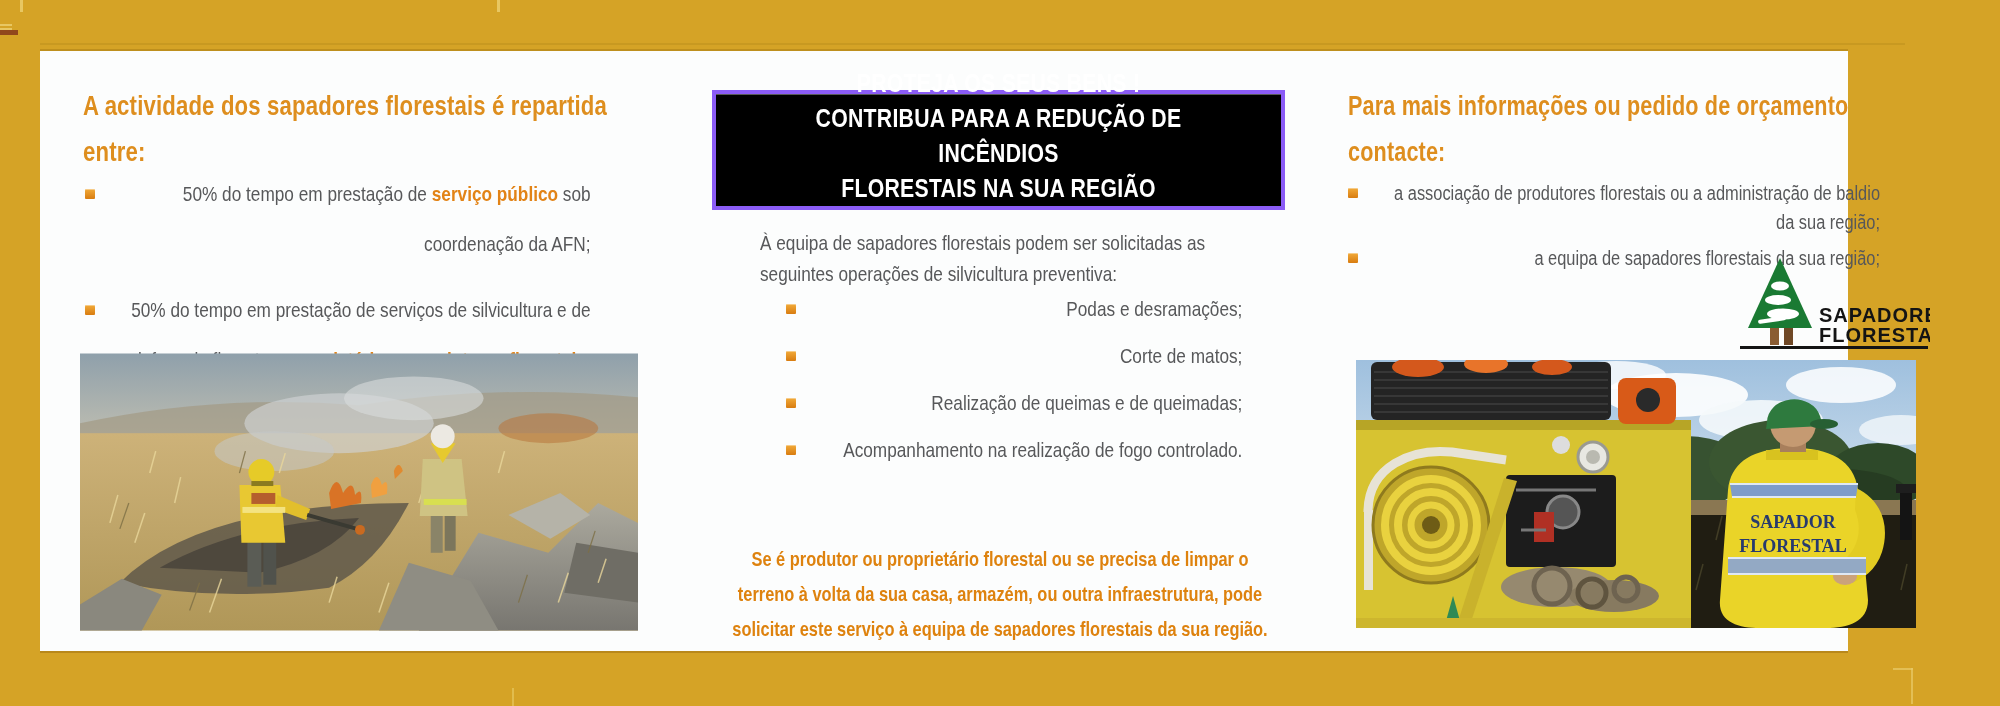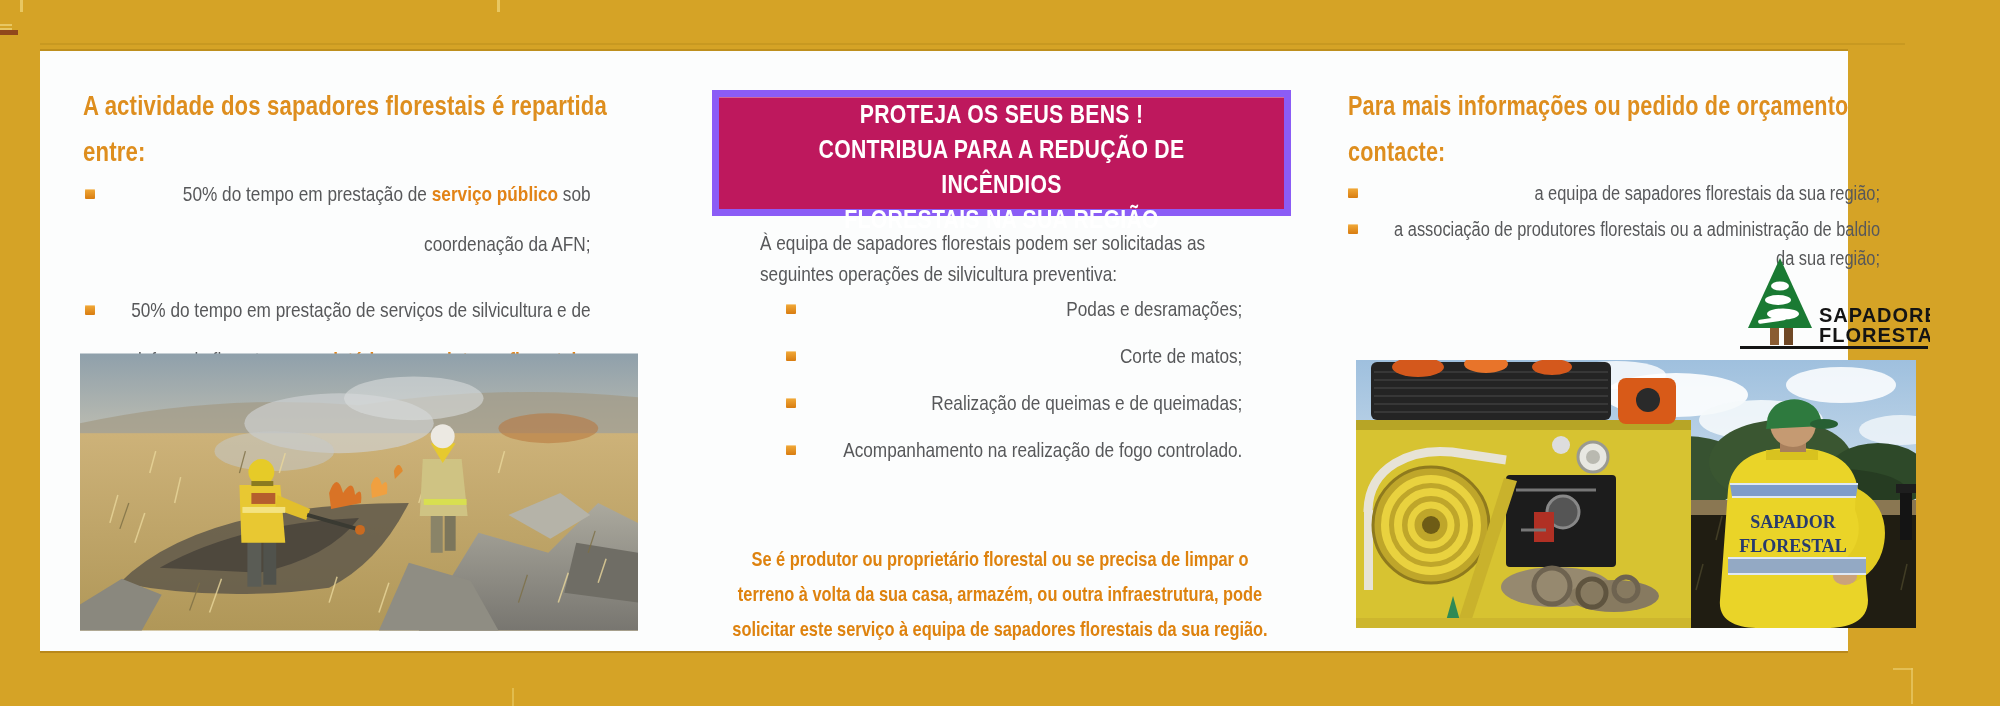--- a/index.html
+++ b/index.html
@@ -31,23 +31,23 @@
   
   .left-heading{position:absolute;left:43px;top:32px;width:660px;}
   .left-bullets{position:absolute;left:45px;top:118px;width:600px;font-size:21px;}
   .left-bullets li{margin-bottom:16px;line-height:50px;}
   .left-bullets .marker{top:20px;}
   .left-bullets .t{display:inline-block;width:580px;}
   .left-photo{position:absolute;left:40px;top:302px;width:558px;height:278px;}
   
   .mid-box{
     position:absolute;left:672px;top:39px;width:565px;height:112px;
-    background:#be185d;border:7px solid #8b5cf6;
+    background:#000000;border:4px solid #8b5cf6;
     box-shadow:inset 0 1px 0 rgba(255,255,255,.35);
-    display:flex;flex-direction:column;justify-content:space-between;
+    display:flex;flex-direction:column;justify-content:flex-end;
   }
   .mid-box .line{
     color:#ffffff;font-weight:bold;font-size:25px;line-height:35px;
     text-align:center;transform:scaleX(.85);transform-origin:center center;
     letter-spacing:.3px;
   }
   .mid-intro{position:absolute;left:720px;top:176px;width:580px;font-size:21px;line-height:31px;}
   .mid-bullets{position:absolute;left:735px;top:247px;width:560px;font-size:21px;}
   .mid-bullets li{margin-bottom:25px;line-height:22px;margin-left:11px;}
   .mid-bullets .marker{top:6px;}
@@ -212,25 +212,25 @@
     </li>
   </ul>
 
   <div class="mid-footer">Se é produtor ou proprietário florestal ou se precisa de limpar o terreno à volta da sua casa, armazém, ou outra infraestrutura, pode solicitar este serviço à equipa de sapadores florestais da sua região.</div>
 
   <div class="right-heading heading">Para mais informações ou pedido de orçamento contacte:</div>
 
   <ul class="right-bullets body-gray">
     <li>
       <span class="marker"></span>
+      <span class="t narrow">a associação de produtores florestais ou a administração de baldio da sua região;</span>
+    </li>
+    <li>
+      <span class="marker"></span>
       <span class="t narrow">a equipa de sapadores florestais da sua região;</span>
-    </li>
-    <li>
-      <span class="marker"></span>
-      <span class="t narrow">a associação de produtores florestais ou a administração de baldio da sua região;</span>
     </li>
   </ul>
 
   <svg class="logo" viewBox="0 0 190 100">
     <g>
       <polygon points="40,6 72,76 8,76" fill="#1a7a33"></polygon>
       <ellipse cx="40" cy="34" rx="9" ry="4.5" fill="#ffffff"></ellipse>
       <ellipse cx="38" cy="48" rx="13" ry="5" fill="#ffffff"></ellipse>
       <ellipse cx="43" cy="62" rx="16" ry="5.5" fill="#ffffff"></ellipse>
       <rect x="18" y="66" width="28" height="4" rx="2" fill="#ffffff" transform="rotate(-8 32 68)"></rect>

